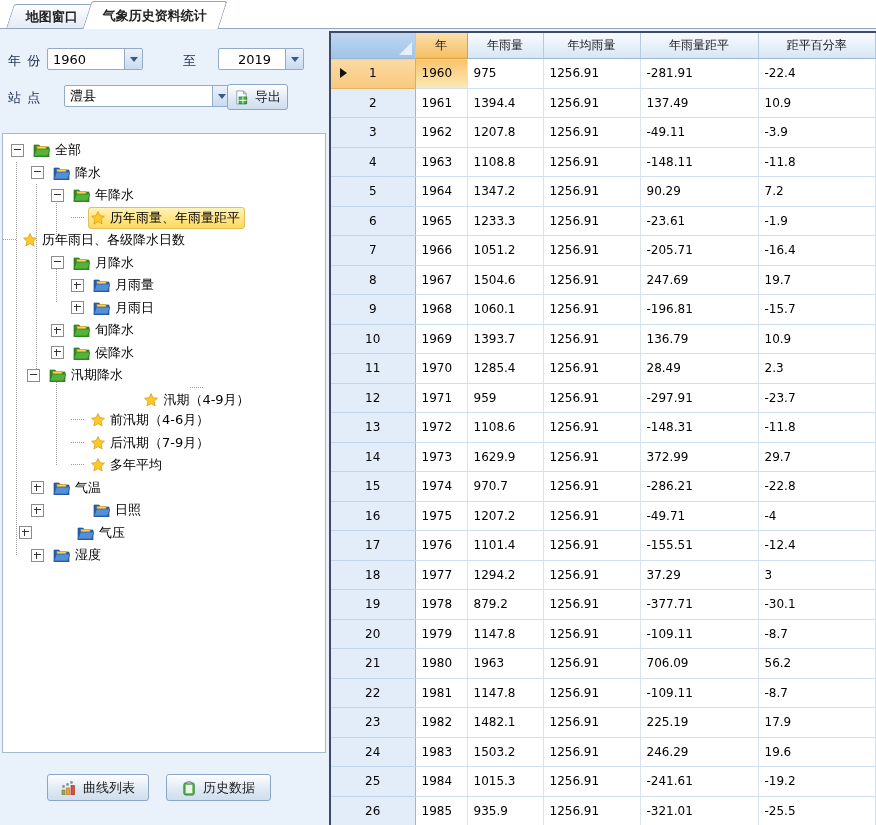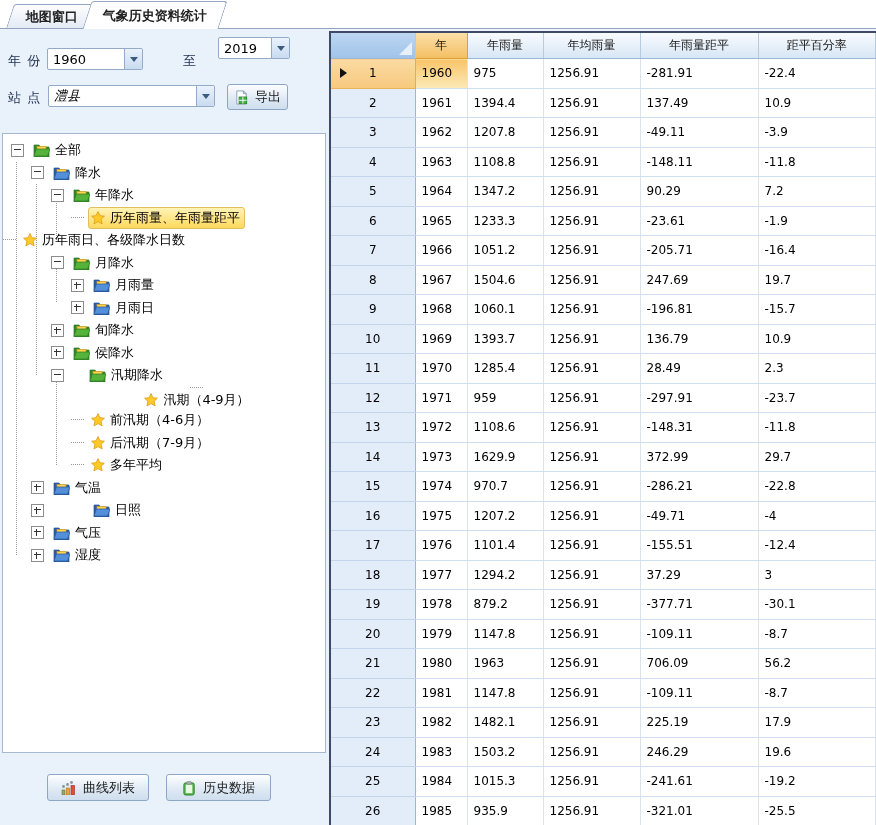--- a/index.html
+++ b/index.html
@@ -85,29 +85,29 @@
     <div class="left">
 
       <span class="flabel" style="left:8px;top:23px;">年 份</span>
       <div class="combo" style="left:47px;top:19px;width:96px;">
         <span class="val">1960</span>
         <span class="dd">
             <i></i>
           </span>
       </div>
       <span class="flabel" style="left:183px;top:23px;">至</span>
-      <div class="combo" style="left:218px;top:8px;width:72px;">
+      <div class="combo" style="left:218px;top:19px;width:86px;text-align:center;">
         <span class="val">2019</span>
         <span class="dd">
             <i></i>
           </span>
       </div>
 
       <span class="flabel" style="left:8px;top:60px;">站 点</span>
-      <div class="combo" style="left:48px;top:56px;width:167px;font-style:italic;">
+      <div class="combo" style="left:64px;top:56px;width:167px;">
         <span class="val">澧县</span>
         <span class="dd">
             <i></i>
           </span>
       </div>
       <button class="btn" style="position:absolute;left:227px;top:55px;width:61px;height:26px;">
         <span style="display:inline-flex;">
           <svg width="15" height="15" viewBox="0 0 16 16">
             <path d="M3 1 h7 l3 3 v11 H3 z" fill="#ffffff" stroke="#8aa0b8"></path>
             <path d="M10 1 l3 3 h-3 z" fill="#dfe8f2" stroke="#8aa0b8"></path>
@@ -244,21 +244,21 @@
                 <span class="ticon">
                   <svg width="17" height="14" viewBox="0 0 17 14">
                     <path d="M1 2 h5 l1.5 2 H16 v11 H1 z" fill="#2f8b27" stroke="#2e7d22" stroke-width="0.7"></path>
                     <rect x="4" y="3.6" width="9" height="5" fill="#ffd34d" stroke="#d8a21f" stroke-width="0.7"></rect>
                     <path d="M1 13 L3.4 6 H17 L14.6 13 z" fill="#55b33b" stroke="#2e7d22" stroke-width="0.7"></path>
                   </svg>
                 </span>
                 <span>侯降水</span>
               </span>
             </div>
-            <div class="tnode" style="padding-left: 48px; gap: 16px;">
+            <div class="tnode" style="padding-left: 24px;">
               <span class="expander minus"></span>
               <span class="nbody">
                 <span class="ticon">
                   <svg width="17" height="14" viewBox="0 0 17 14">
                     <path d="M1 2 h5 l1.5 2 H16 v11 H1 z" fill="#2f8b27" stroke="#2e7d22" stroke-width="0.7"></path>
                     <rect x="4" y="3.6" width="9" height="5" fill="#ffd34d" stroke="#d8a21f" stroke-width="0.7"></rect>
                     <path d="M1 13 L3.4 6 H17 L14.6 13 z" fill="#55b33b" stroke="#2e7d22" stroke-width="0.7"></path>
                   </svg>
                 </span>
                 <span>汛期降水</span>
@@ -327,21 +327,21 @@
                 <span class="ticon">
                   <svg width="17" height="14" viewBox="0 0 17 14">
                     <path d="M1 2 h5 l1.5 2 H16 v11 H1 z" fill="#2a5ca8" stroke="#25589e" stroke-width="0.7"></path>
                     <rect x="4" y="3.6" width="9" height="5" fill="#ffd34d" stroke="#d8a21f" stroke-width="0.7"></rect>
                     <path d="M1 13 L3.4 6 H17 L14.6 13 z" fill="#5390d9" stroke="#25589e" stroke-width="0.7"></path>
                   </svg>
                 </span>
                 <span>日照</span>
               </span>
             </div>
-            <div class="tnode" style="padding-left: 28px;">
+            <div class="tnode" style="padding-left: 16px; gap: 36px;">
               <span class="expander plus"></span>
               <span class="nbody">
                 <span class="ticon">
                   <svg width="17" height="14" viewBox="0 0 17 14">
                     <path d="M1 2 h5 l1.5 2 H16 v11 H1 z" fill="#2a5ca8" stroke="#25589e" stroke-width="0.7"></path>
                     <rect x="4" y="3.6" width="9" height="5" fill="#ffd34d" stroke="#d8a21f" stroke-width="0.7"></rect>
                     <path d="M1 13 L3.4 6 H17 L14.6 13 z" fill="#5390d9" stroke="#25589e" stroke-width="0.7"></path>
                   </svg>
                 </span>
                 <span>气压</span>

